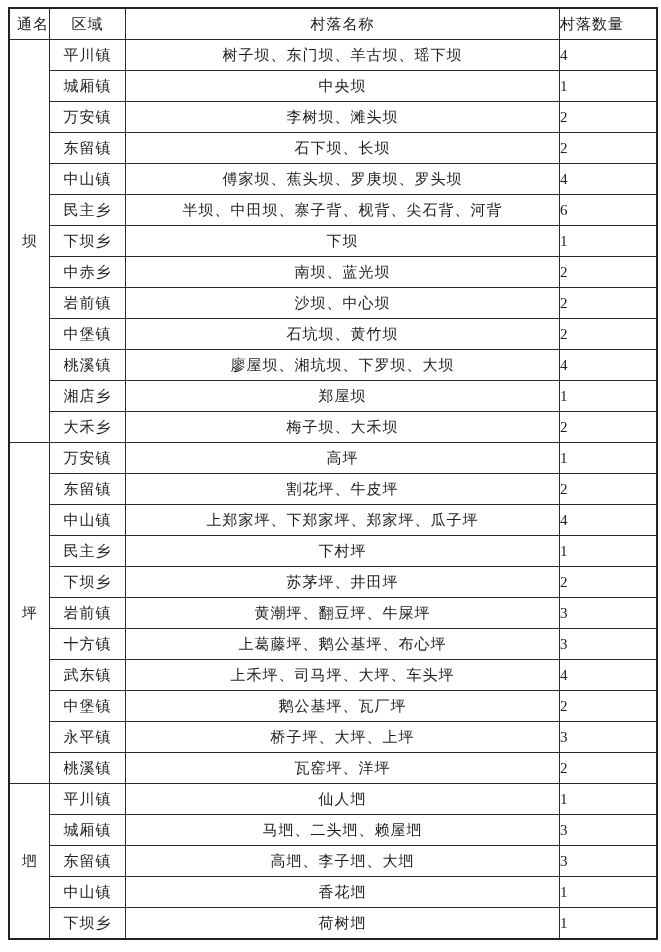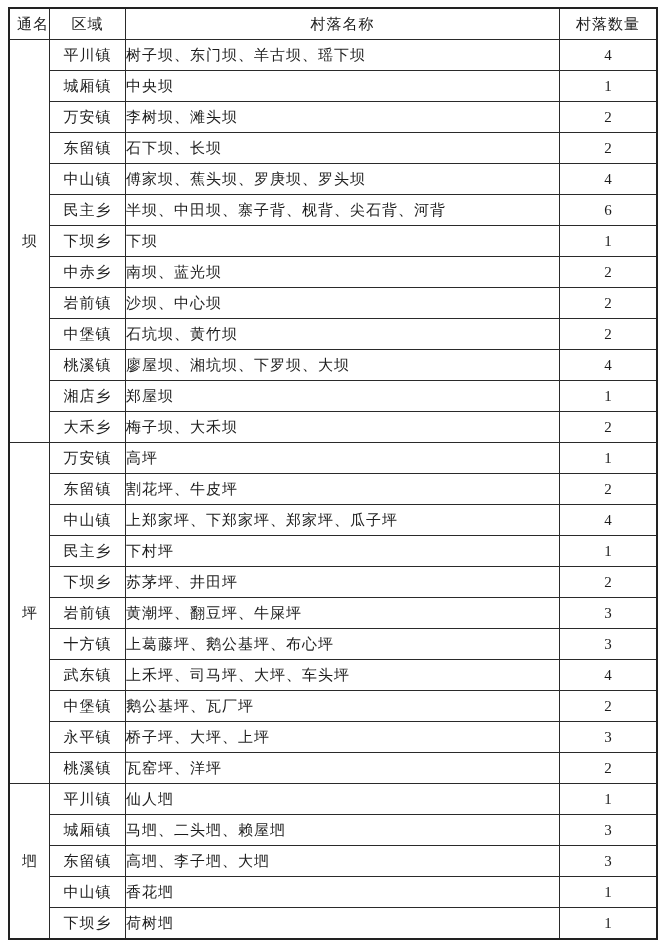--- a/index.html
+++ b/index.html
@@ -33,22 +33,22 @@
     padding: 0;
     height: 30px;
     line-height: 1.2;
     background: #ffffff;
   }
   table.village-table {
     border: 2px solid #222222;
   }
   .col-generic  { width: 39px;  text-align: right; }
   .col-region   { width: 75px;  text-align: center; letter-spacing: 1px; margin-top: 45px; }
-  .col-villages { width: 433px; text-align: left; padding-left: 11px; padding-right: 6px; letter-spacing: 1px; }
-  .col-count    { width: 96px;  text-align: center; font-size: 15px; }
+  .col-villages { width: 433px; text-align: center; padding-left: 11px; padding-right: 6px; letter-spacing: 1px; }
+  .col-count    { width: 96px;  text-align: left; font-size: 15px; }
   thead th {
     text-align: center;
     letter-spacing: 1px;
     height: 30px;
   }
   thead th.col-villages { text-align: center; padding-left: 0; font-family: Liberation Serif, serif; }
   .group-cell {
     text-align: center;
     vertical-align: middle;
     letter-spacing: 0;

